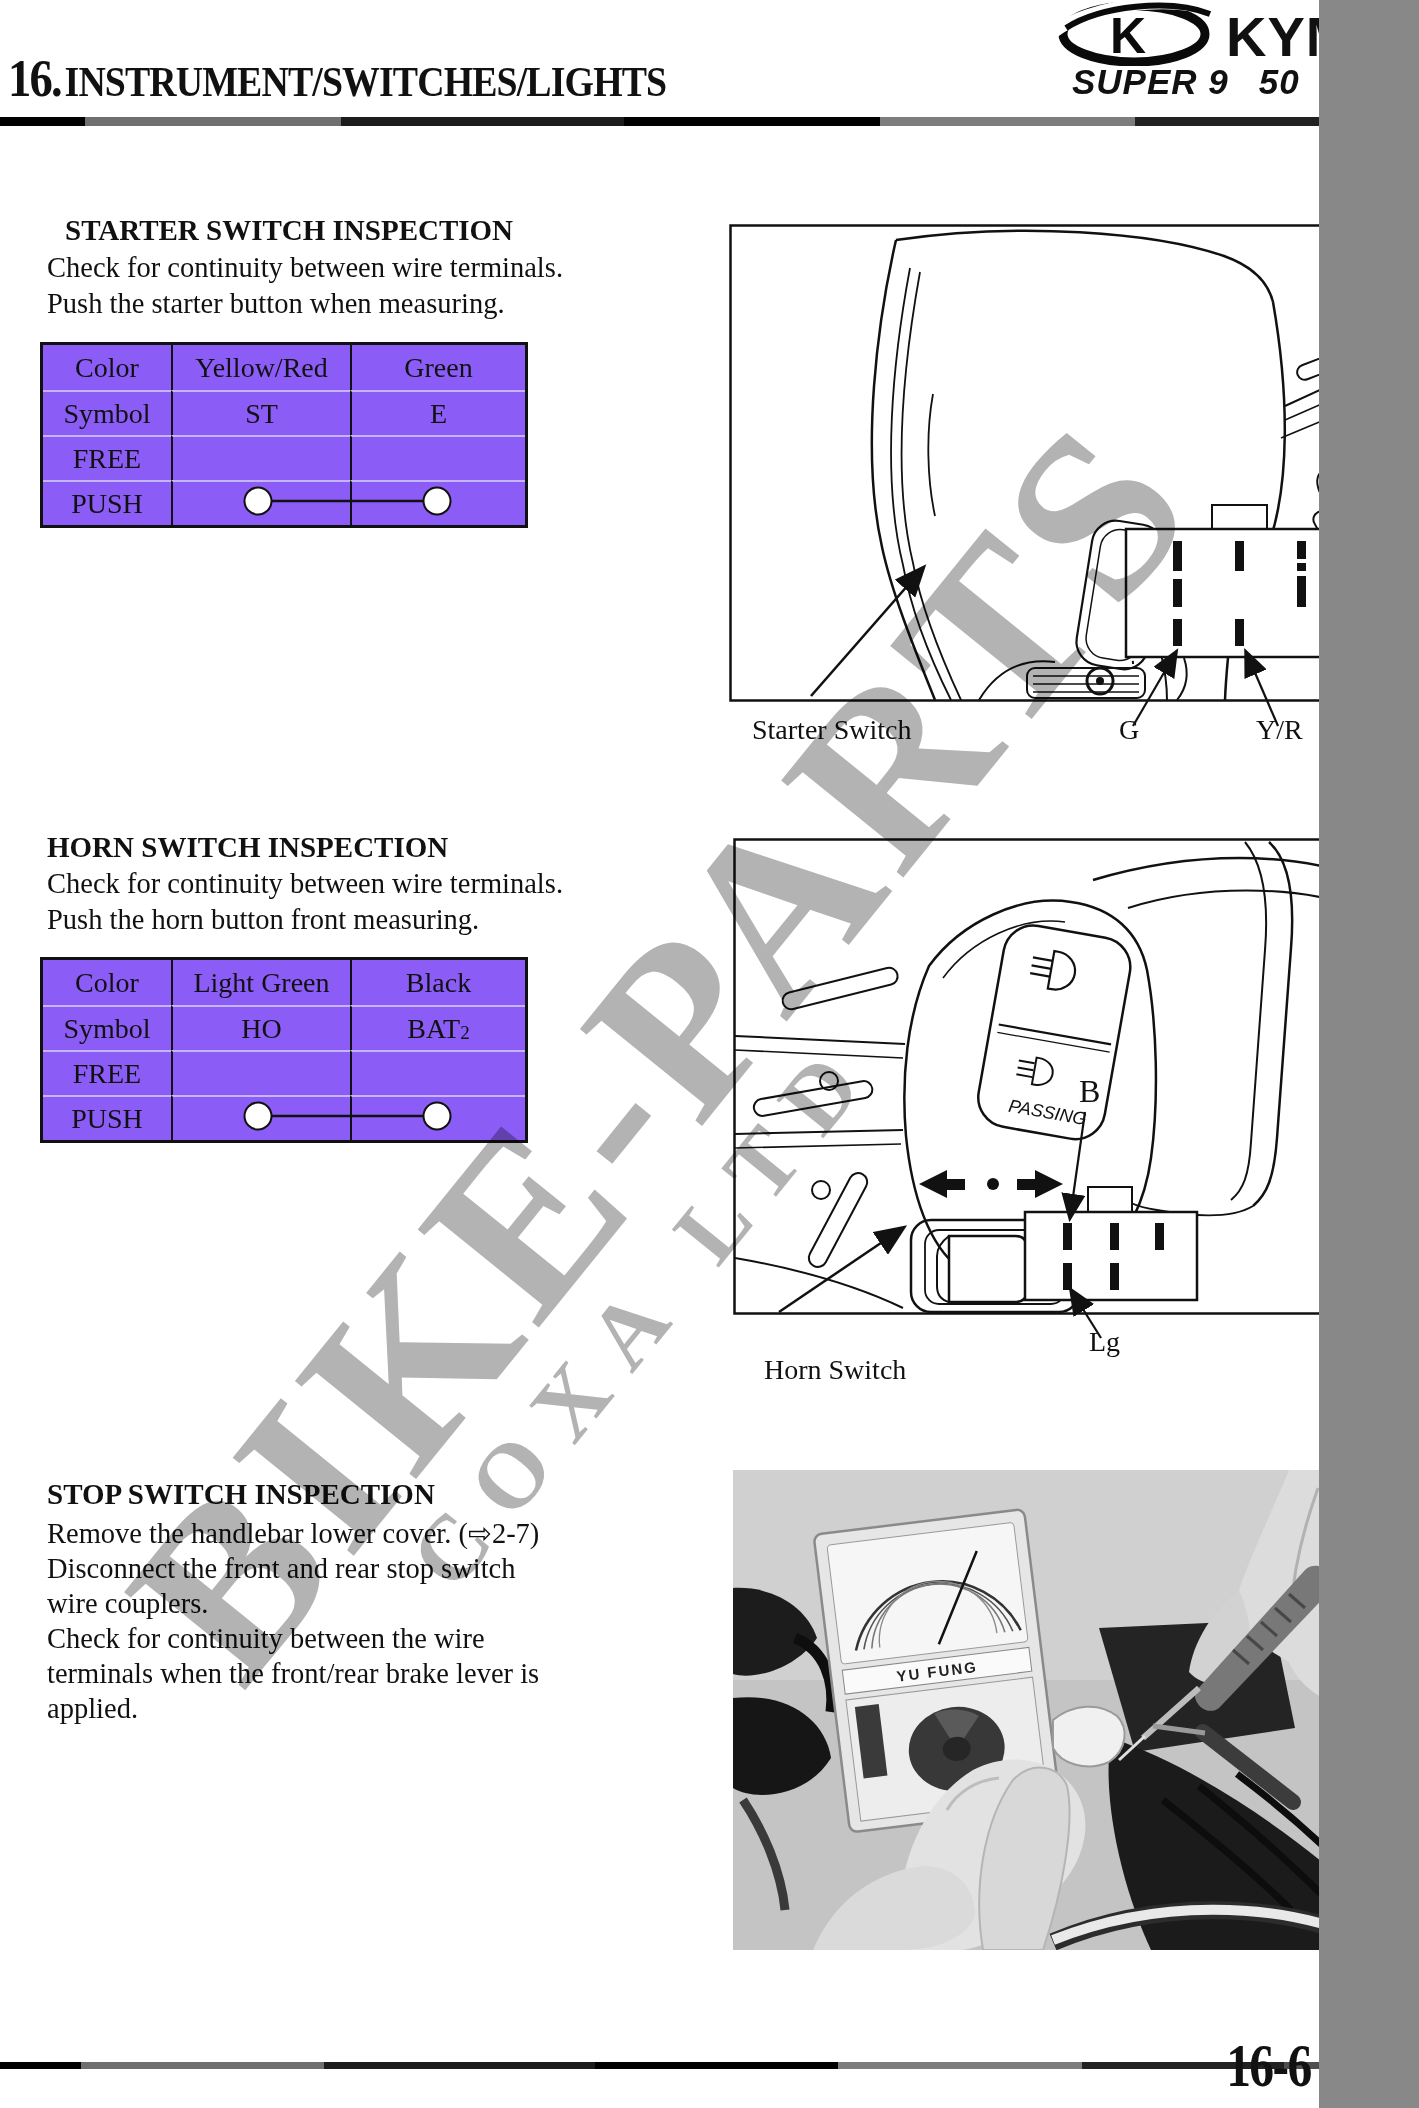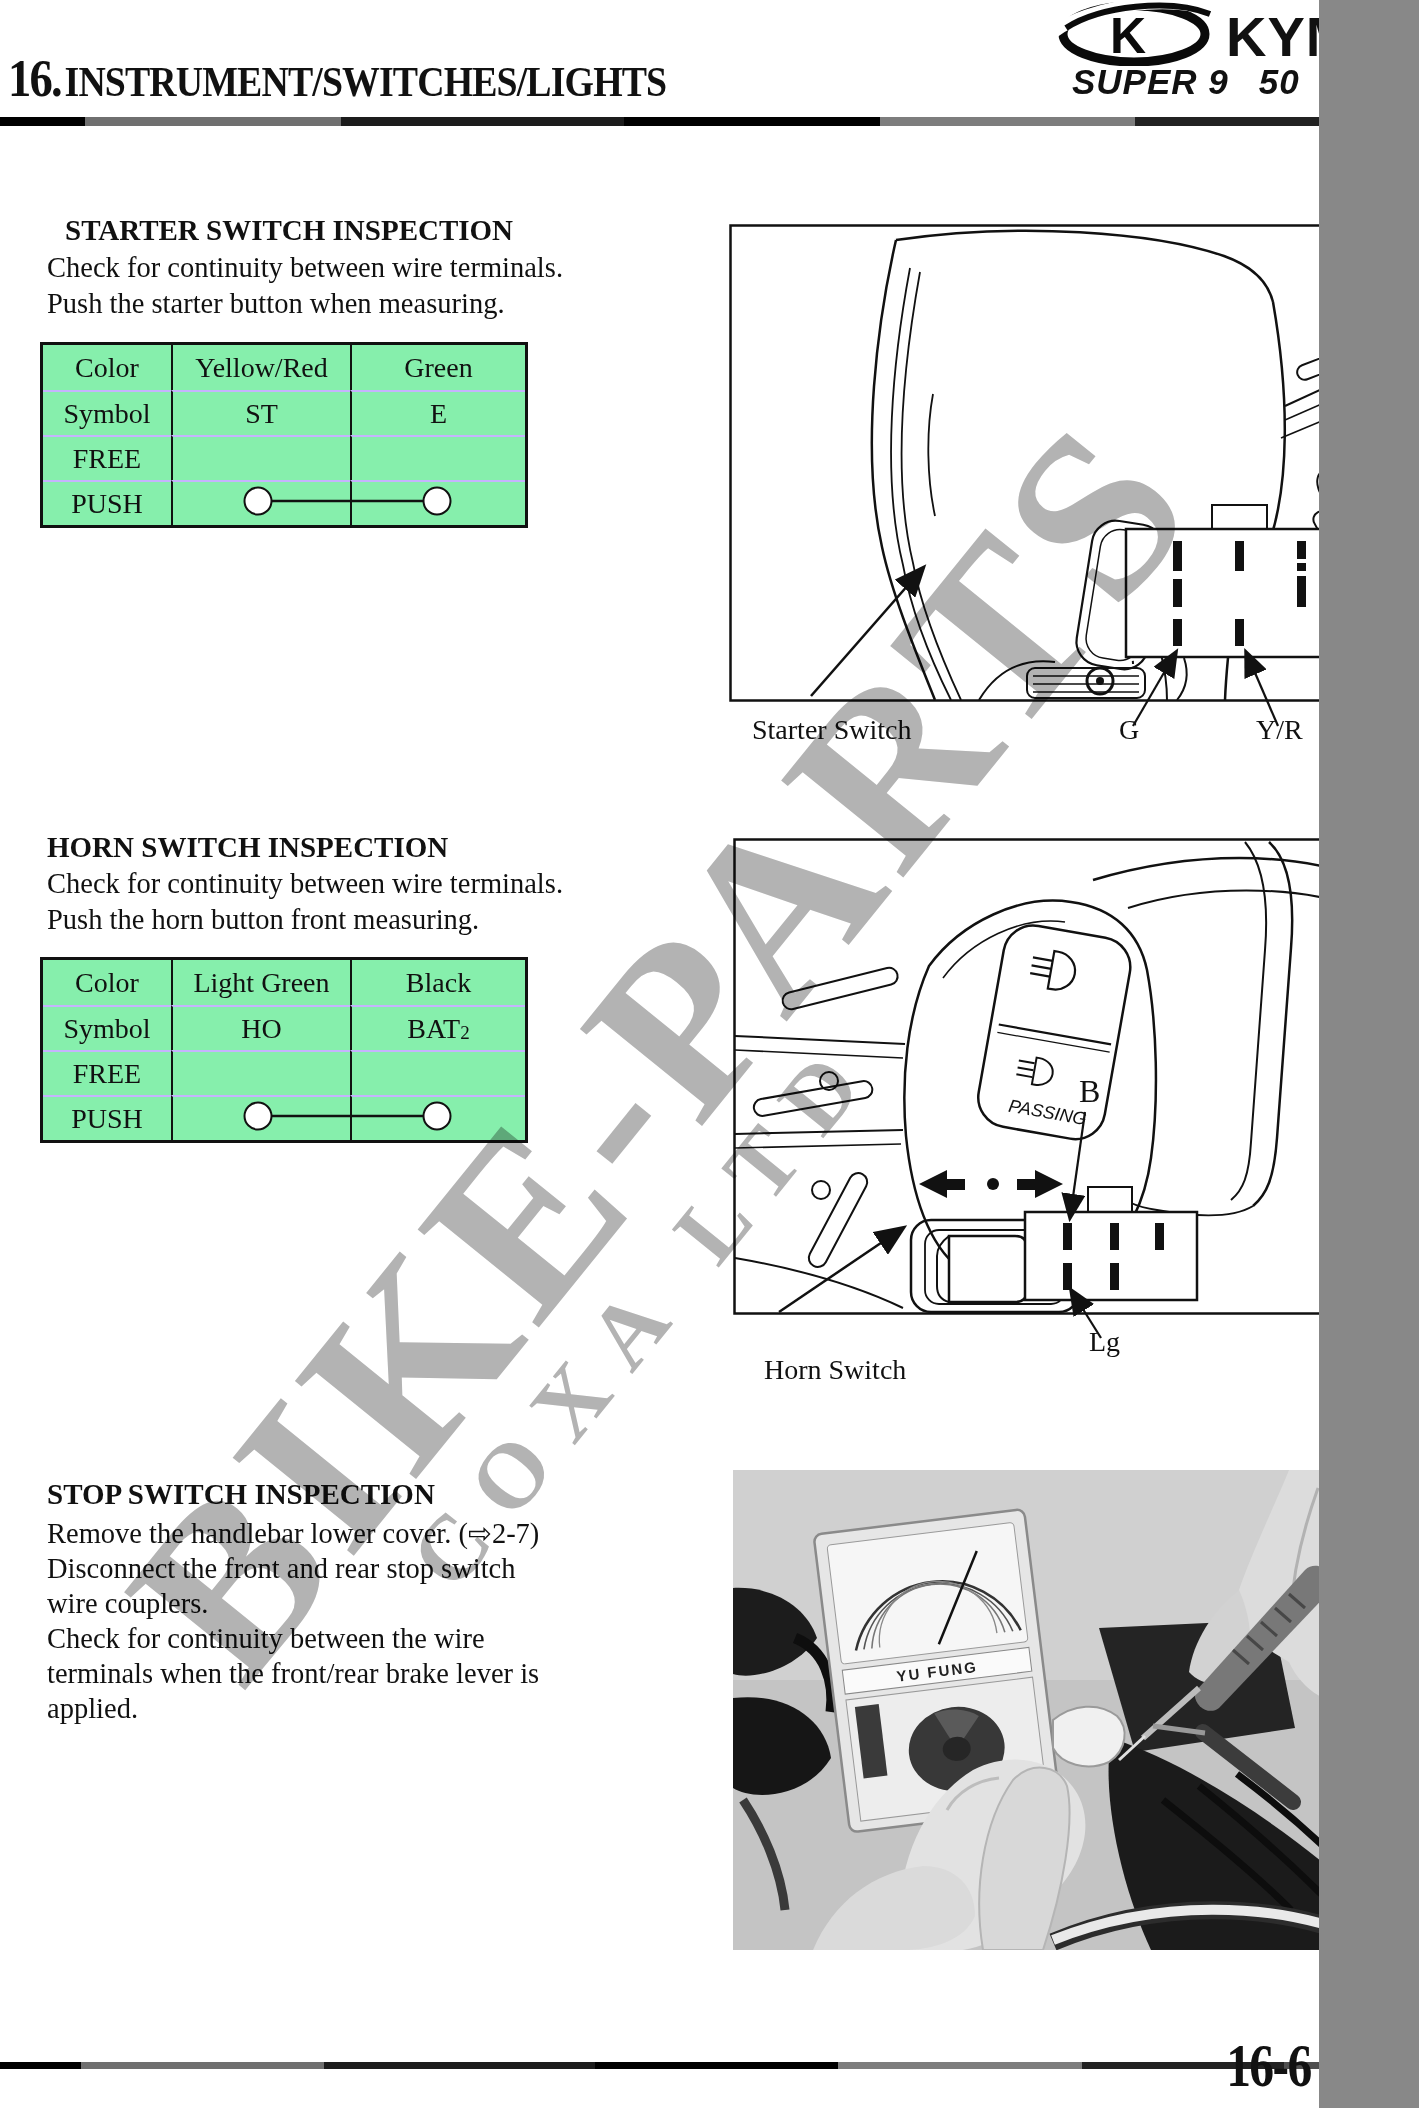--- a/index.html
+++ b/index.html
@@ -19,21 +19,21 @@
   .hr-top{left:0;top:117px;width:1419px;height:9px;}
   .hr-bottom{left:0;top:2062px;width:1352px;height:7px;}
   .pagenum{right:8px;top:2030px;font-weight:bold;font-size:62px;letter-spacing:-2px;
            transform:scaleX(.8);transform-origin:100% 50%;}
   
   .h2{font-weight:bold;font-size:29px;white-space:nowrap;}
   .bodytext{font-size:28.5px;line-height:36px;white-space:nowrap;}
   .bodytext.tight{line-height:35px;}
   
   .ctable{display:grid;grid-template-columns:128px 179px 175px;grid-auto-rows:45px;
-          border:3px solid #111;background:#86efac;width:482px;}
+          border:3px solid #111;background:#8b5cf6;width:482px;}
   .tc{border-left:2px solid #111;border-top:2px solid #c4b5fd;display:flex;align-items:center;
       justify-content:center;font-size:28px;overflow:hidden;}
   .tc.c0{border-left:none;} .tc.r0{border-top:none;}
   .sub{font-size:19px;align-self:flex-end;margin-bottom:6px;}
   .contbar{pointer-events:none;}
   
   .cap{font-size:28px;white-space:nowrap;}
   .figure svg, .photo svg{display:block;}
   
   .watermark{left:88px;top:1568px;transform:rotate(-51deg);transform-origin:0 0;

